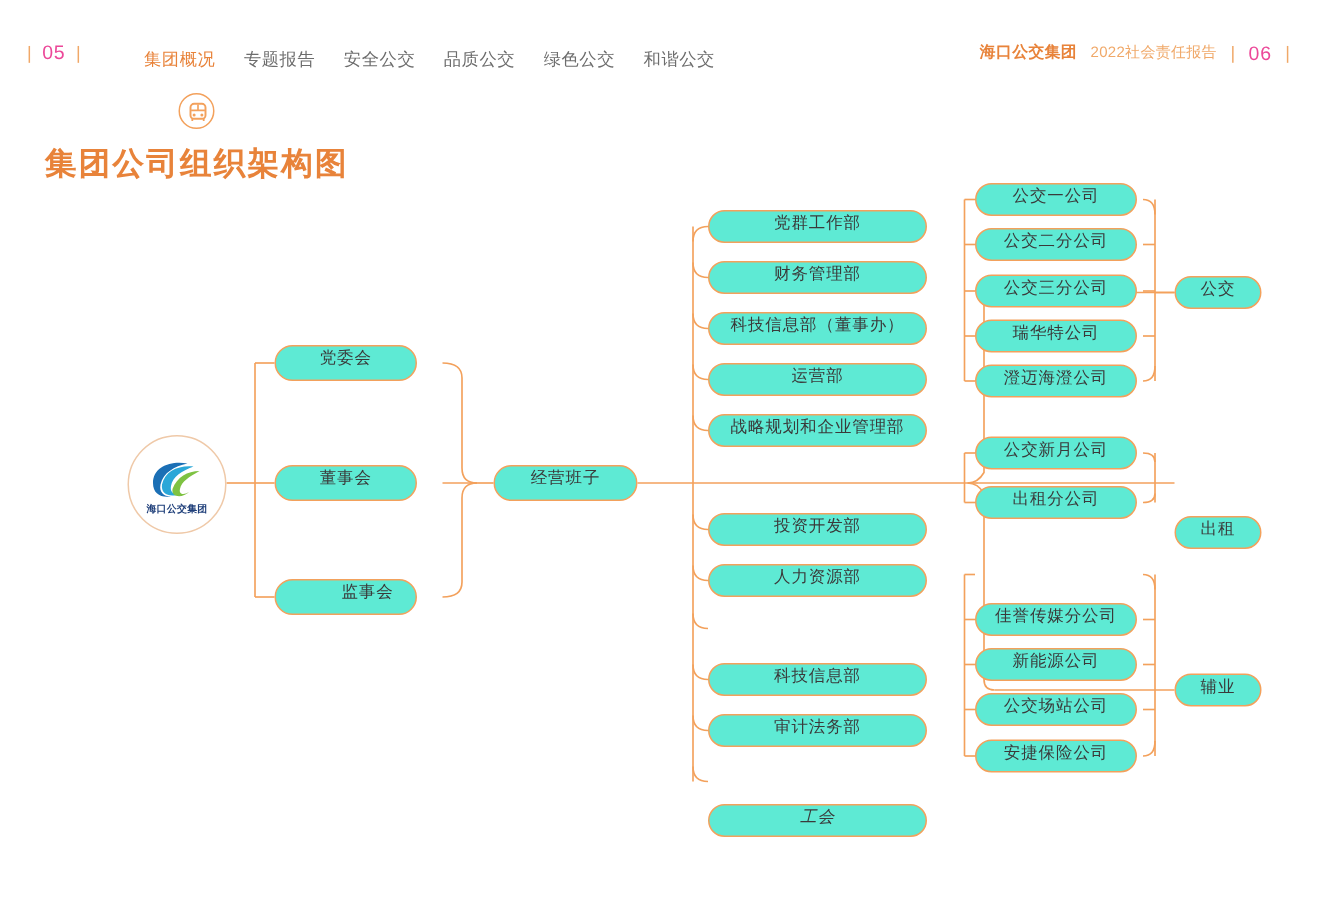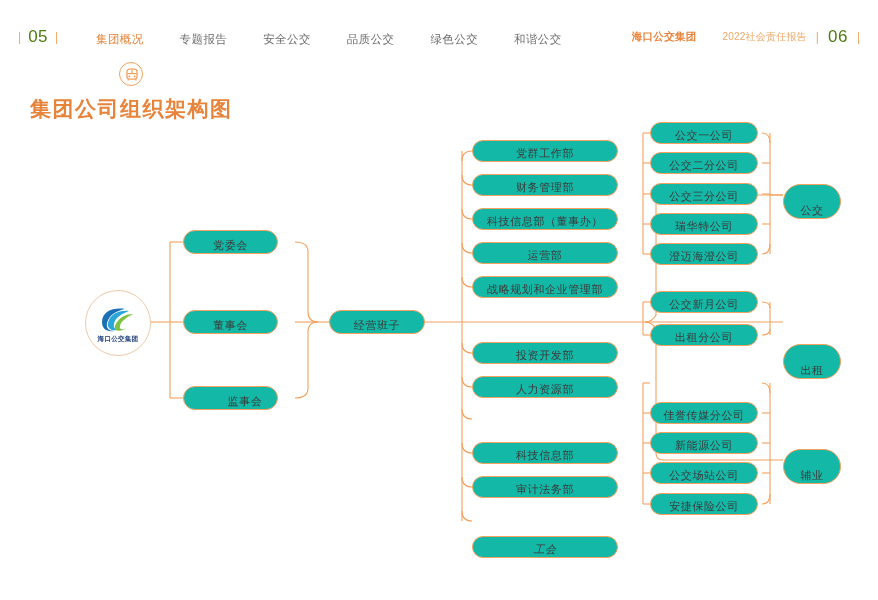--- a/index.html
+++ b/index.html
@@ -14,39 +14,39 @@
   
   .header {
     position: absolute; left: 0; top: 0; width: 878px; height: 57px;
   }
   .hdr-left {
     position: absolute; left: 18px; top: 28px;
     display: flex; align-items: center; gap: 7px;
   }
   .pg-bar { color: #F0A868; font-size: 12px; line-height: 1; }
   .pg-num {
-    color: #4d7c0f; font-size: 17px; letter-spacing: .5px;
+    color: #ec4899; font-size: 13px; letter-spacing: .5px;
     font-family: "Liberation Sans", sans-serif; line-height: 1;
   }
   .nav {
     position: absolute; left: 94px; top: 31px;
-    display: flex; align-items: center; gap: 32px; font-family: Liberation Serif, serif;
+    display: flex; align-items: center; gap: 15px; font-family: Liberation Serif, serif;
   }
   .nav-item {
     font-size: 11.5px; color: #6d6d6d; letter-spacing: .4px;
     white-space: nowrap; padding: 1px 2px; cursor: pointer;
   }
   .nav-item.active { color: #E8833A; }
 
   .hdr-right {
     position: absolute; right: 18px; top: 28px;
     display: flex; align-items: center; gap: 9px;
   }
   .brand-name { font-size: 10.5px; color: #E8833A; font-weight: bold; letter-spacing: .3px; }
-  .report-name { font-size: 10px; color: #F0A868; letter-spacing: .2px; margin-left: 17px; }
+  .report-name { font-size: 10px; color: #F0A868; letter-spacing: .2px; }
   .pg-bar-r { color: #F0A868; font-size: 12px; line-height: 1; }
 
   
   .title-row {
     position: absolute; left: 30px; top: 62px;
     display: flex; align-items: center; gap: 9px; flex-direction: column;
   }
   .bus-badge {
     width: 24px; height: 24px; border-radius: 50%;
     border: 1.4px solid #F3A15C; position: relative; flex: none;
@@ -58,31 +58,31 @@
   }
 
   
   .chart { position: absolute; left: 0; top: 0; width: 878px; height: 600px; }
   .chart svg.lines { position: absolute; left: 0; top: 0; width: 878px; height: 600px; }
 
   .node {
     position: absolute;
     border: 1.1px solid #F3A15C;
     border-radius: 40px;
-    background: #14b8a6;
-    display: flex; align-items: flex-end; justify-content: center;
+    background: #5eead4;
+    display: flex; align-items: flex-start; justify-content: center;
     color: #3a3a3a; font-size: 11px; letter-spacing: .6px;
     white-space: nowrap; cursor: pointer;
     font-family: "DejaVu Sans", "Liberation Sans", sans-serif;
   }
   .node.gov   { width: 95px; height: 24px; }
   .node.mgmt  { width: 96px;  height: 24px; }
   .node.dept  { width: 146px; height: 22px; }
   .node.sub   { width: 108px; height: 22px; }
-  .node.grp   { width: 58px;  height: 35px; }
+  .node.grp   { width: 58px;  height: 22px; }
 
   
   .logo {
     position: absolute; left: 85px; top: 290px;
     width: 66px; height: 66px; border-radius: 50%;
     border: 1.1px solid #EFC9A8; background: #fff;
     display: flex; flex-direction: column; align-items: center;
     justify-content: center; overflow: hidden;
   }
   .logo-mark { width: 40px; height: 28px; margin-top: 3px; }

